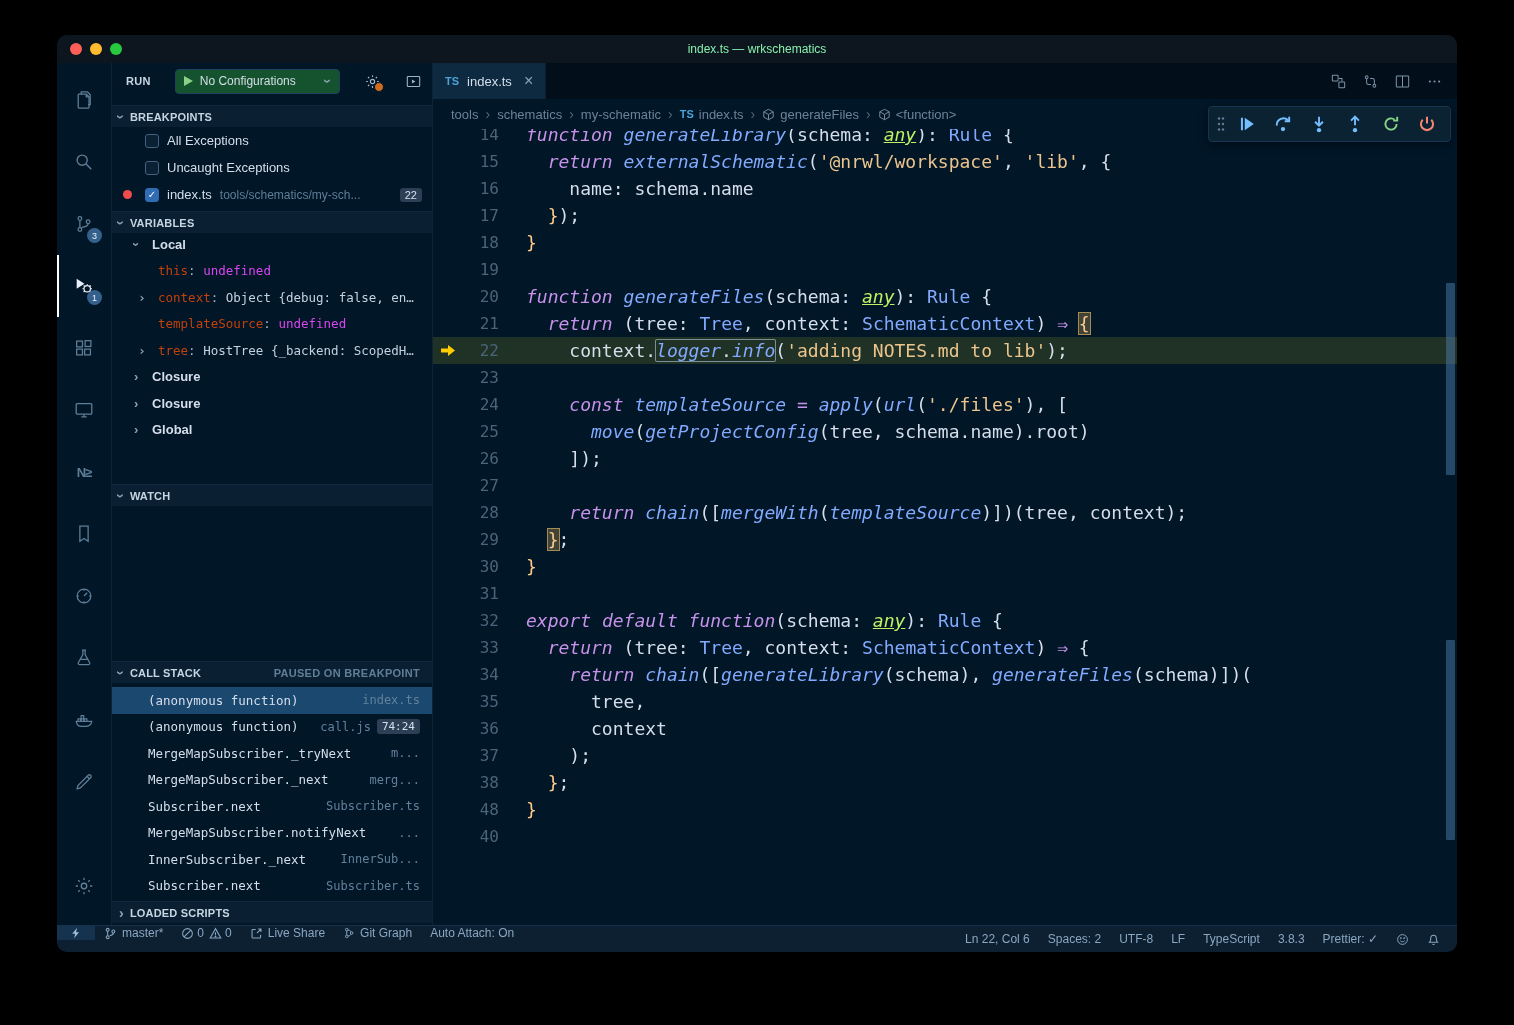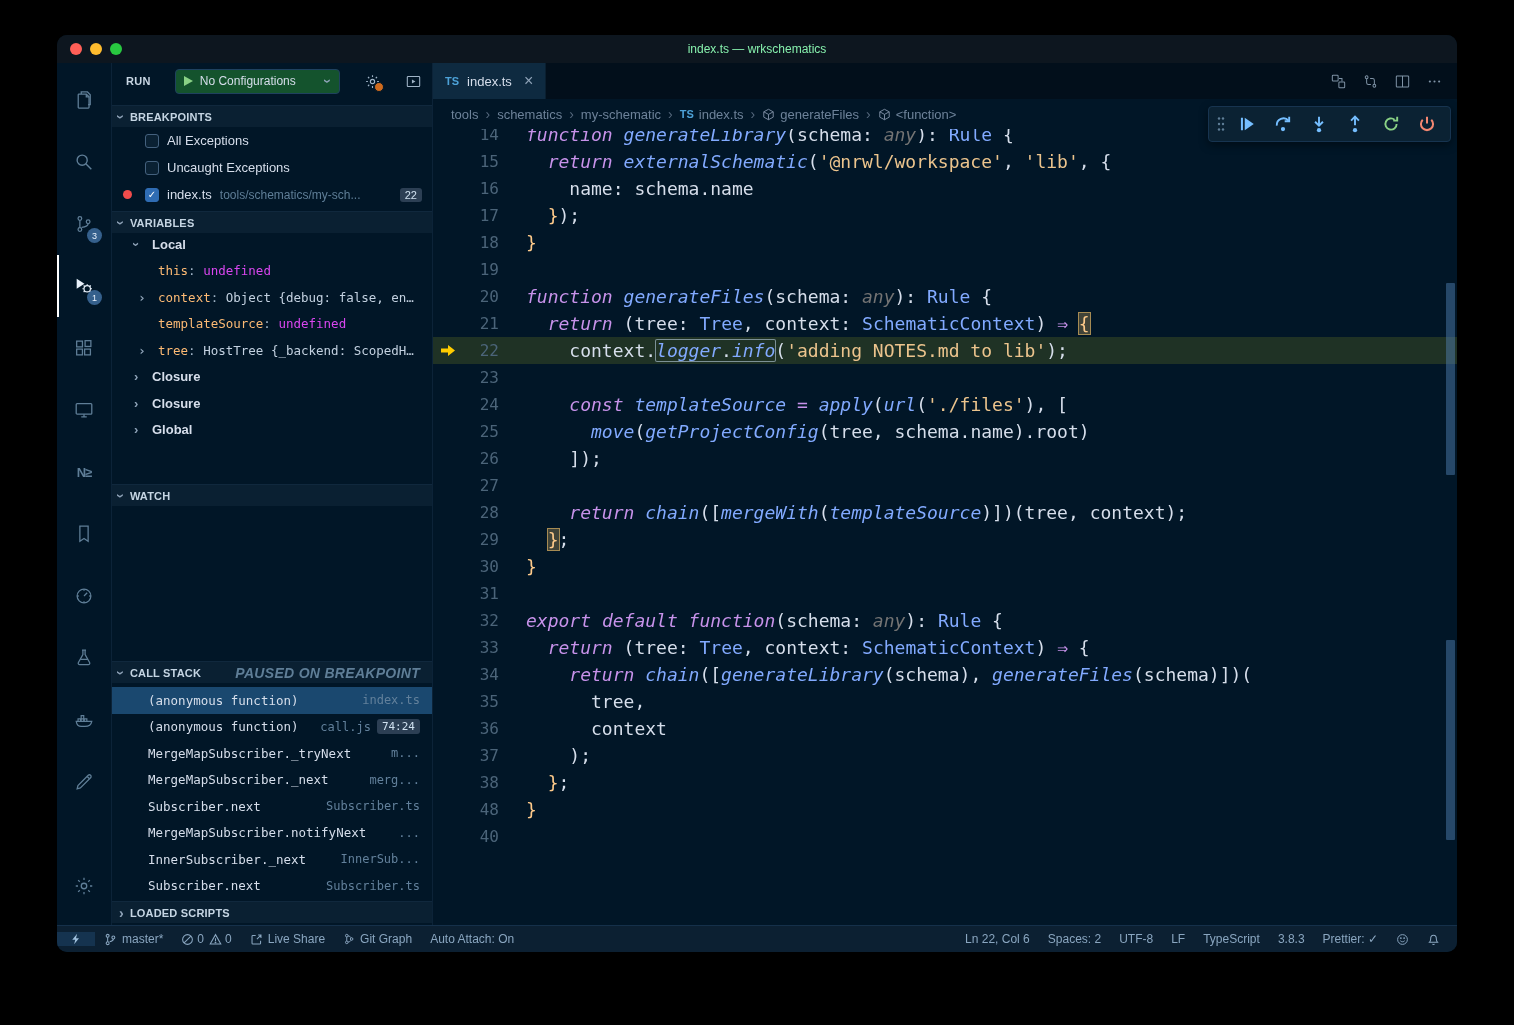--- a/index.html
+++ b/index.html
@@ -26,37 +26,37 @@
   .config-select{flex:1;height:25px;background:#14532d;border:1px solid #1f415f;border-radius:4px;display:flex;align-items:center;gap:7px;padding:0 8px;min-width:0;box-sizing:border-box;}
   .play-tri{width:0;height:0;border-left:9px solid #89d185;border-top:5.5px solid transparent;border-bottom:5.5px solid transparent;}
   .config-text{font-size:12px;color:#d6deeb;white-space:nowrap;overflow:hidden;flex:1;}
   .chev{display:inline-block;color:#8fa3b8;font-size:14px;line-height:1;font-weight:bold;}
   .chev.down{transform:rotate(90deg);}
   .run-gear{position:relative;color:#9fb3c6;display:flex;}
   .gear-dot{position:absolute;right:-3px;bottom:-2px;width:8px;height:8px;border-radius:50%;background:#cf6b1e;border:1.5px solid #011627;}
   .run-panel-btn{color:#9fb3c6;display:flex;}
   .sec-h{position:absolute;left:0;width:100%;height:22px;display:flex;align-items:center;gap:6px;padding:0 12px 0 7px;box-sizing:border-box;background:#0a2032;border-top:1px solid #10283d;font-size:11px;font-weight:bold;color:#c5d5e3;letter-spacing:.2px;}
   .h-bp{top:42px}.h-var{top:148px}.h-watch{top:421px}.h-cs{top:598px}.h-ls{top:838px}
-  .sec-note{margin-left:auto;font-size:14px;color:#5f7e97;letter-spacing:.3px;font-style:italic;}
+  .sec-note{margin-left:auto;font-size:11px;color:#5f7e97;letter-spacing:.3px;}
   .bp-rows{position:absolute;top:64px;left:0;width:100%;}
   .bp-row{height:27px;display:flex;align-items:center;padding:0 10px 0 33px;box-sizing:border-box;gap:8px;position:relative;}
   .bp-dot{position:absolute;left:11px;width:9px;height:9px;border-radius:50%;background:#f14c4c;}
   .cb{width:14px;height:14px;border:1px solid #44617e;border-radius:3px;background:#0a2133;display:flex;align-items:center;justify-content:center;font-size:10px;color:#fff;box-sizing:border-box;flex:0 0 auto;}
   .cb.checked{background:#2f6cb3;border-color:#2f6cb3;}
   .bp-label{white-space:nowrap;}
   .bp-path{color:#5f7e97;font-size:12px;white-space:nowrap;overflow:hidden;flex:1;}
   .badge{background:#2c3f54;color:#cfe0ef;font-size:11px;border-radius:3px;padding:1px 5px;flex:0 0 auto;}
   .var-rows{position:absolute;top:168px;left:0;width:100%;}
   .var-row{height:26.5px;display:flex;align-items:center;position:relative;font-family:"DejaVu Sans Mono",monospace;font-size:12.5px;box-sizing:border-box;}
   .var-row .chev{position:absolute;left:26px;font-size:13px;}
   .scope-row{font-family:"Liberation Sans",sans-serif;font-weight:bold;font-size:13px;}
   .scope-row .chev{left:22px;}
   .scope-label{margin-left:40px;}
   .var-content{margin-left:46px;white-space:nowrap;overflow:hidden;text-overflow:ellipsis;padding-right:8px;}
-  .var-name{color:#fdba74;}
+  .var-name{color:#c2410c;}
   .var-colon{color:#9fb3c6;}
   .val-undef{color:#d946ef;}
   .val-obj{color:#c3d1e0;}
   .cs-rows{position:absolute;top:624px;left:0;width:100%;}
   .cs-row{height:26.5px;display:flex;align-items:center;padding:0 12px 0 36px;box-sizing:border-box;gap:8px;font-family:"DejaVu Sans Mono",monospace;font-size:12.5px;}
   .cs-row.selected{background:#1a486f;}
   .cs-name{white-space:nowrap;overflow:hidden;color:#d6deeb;}
   .cs-right{margin-left:auto;display:flex;align-items:center;gap:6px;flex:0 0 auto;}
   .cs-file{color:#62809b;font-size:12px;}
   
@@ -76,36 +76,36 @@
   .code-line{height:27px;display:flex;align-items:center;font-family:"DejaVu Sans Mono",monospace;font-size:18px;line-height:27px;}
   .code-line.current{background:rgba(219,224,26,.14);}
   .glyph{flex:0 0 30px;display:flex;align-items:center;padding-left:7px;box-sizing:border-box;}
   .ln{flex:0 0 36px;text-align:right;color:#4b6479;font-size:16px;}
   .codetxt{padding-left:27px;white-space:pre;}
   .tok-k{color:#c792ea;font-style:italic;}
   .tok-f{color:#82aaff;font-style:italic;}
   .tok-v{color:#d6deeb;}
   .tok-s{color:#ecc48d;}
   .tok-t{color:#82aaff;}
-  .tok-a{color:#737373;font-style:italic;}
+  .tok-a{color:#bef264;font-style:italic;text-decoration:underline;}
   .tok-p{color:#d6deeb;}
   .tok-b{color:#ffcb8b;}
   .tok-bm{color:#ffcb8b;background:rgba(255,203,107,.25);box-shadow:0 0 0 1px rgba(255,203,107,.65);}
   .tok-o{color:#c792ea;}
   .dbg-box{box-shadow:0 0 0 1px rgba(186,208,228,.6);border-radius:1px;}
   .overview-mark{position:absolute;right:2px;width:9px;background:rgba(84,134,186,.45);border-radius:1px;z-index:4;}
   .m1{top:220px;height:192px;}
   .m2{top:577px;height:200px;}
   .debug-toolbar{position:absolute;top:43px;right:6px;height:34px;background:#0b2233;border:1px solid #173450;border-radius:4px;box-shadow:0 3px 10px rgba(0,0,0,.45);display:flex;align-items:center;padding:0 6px;z-index:5;}
   .gripper{display:flex;margin:0 5px 0 2px;}
   #dbg-buttons{display:flex;align-items:center;gap:2px;}
   .dbg-btn{width:34px;height:30px;display:flex;align-items:center;justify-content:center;border-radius:4px;}
   
   .statusbar{flex:0 0 26px;background:#0c2032;border-top:1px solid #15304a;display:flex;align-items:stretch;font-size:12px;color:#8aa6c0;}
-  .sb-left{display:flex;align-items:center;}
+  .sb-left{display:flex;align-items:flex-start;}
   .sb-right{margin-left:auto;display:flex;align-items:stretch;padding-right:8px;}
   .sb-item{display:flex;align-items:center;gap:5px;padding:0 9px;white-space:nowrap;}
   .sb-item.remote{background:#15334f;padding:0 13px;}
   .sb-icon{display:flex;align-items:center;}
   .sb-part{display:flex;align-items:center;gap:3px;}
 </style>
 </head>
 <body>
 
 <div class="stage">

